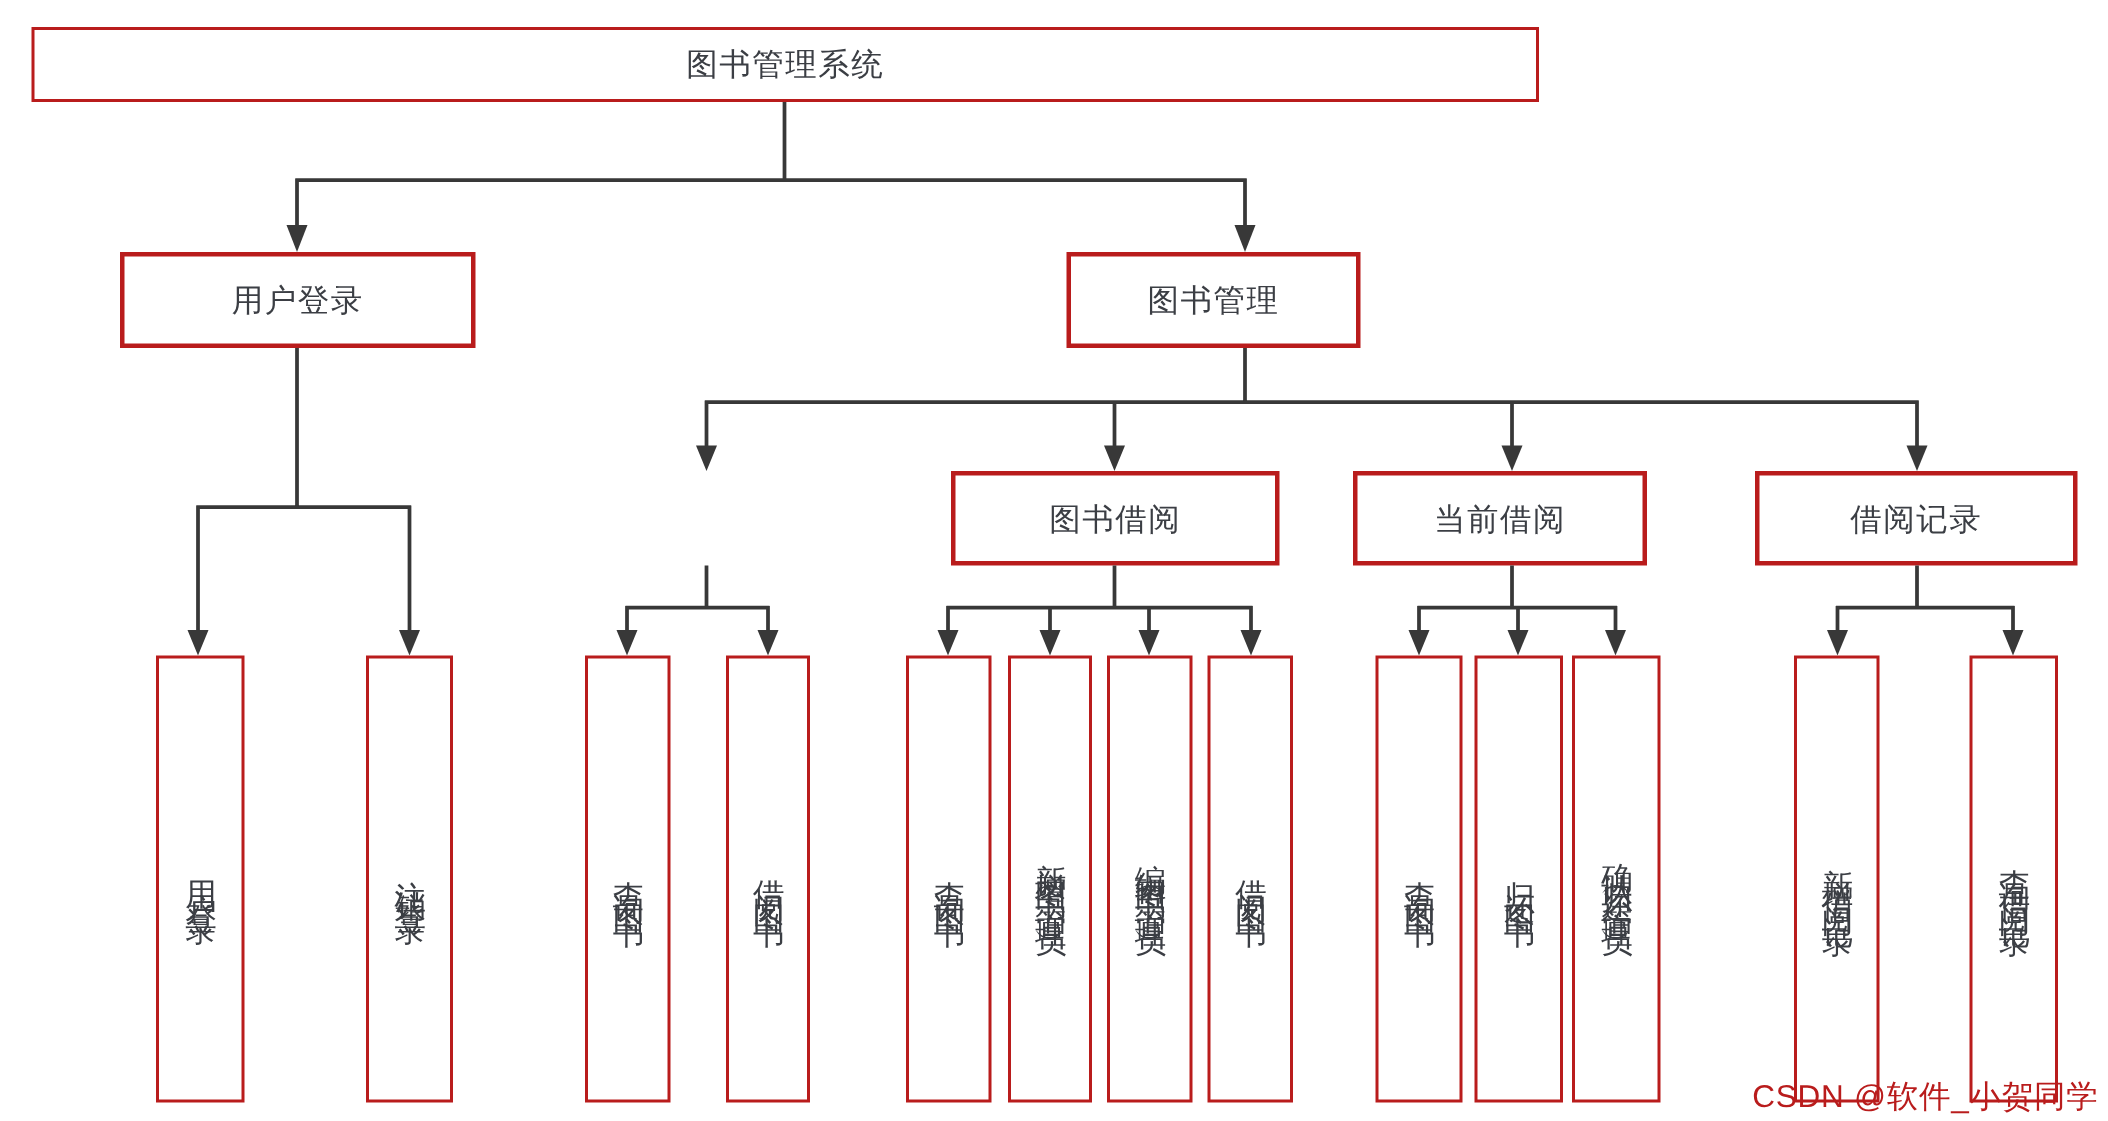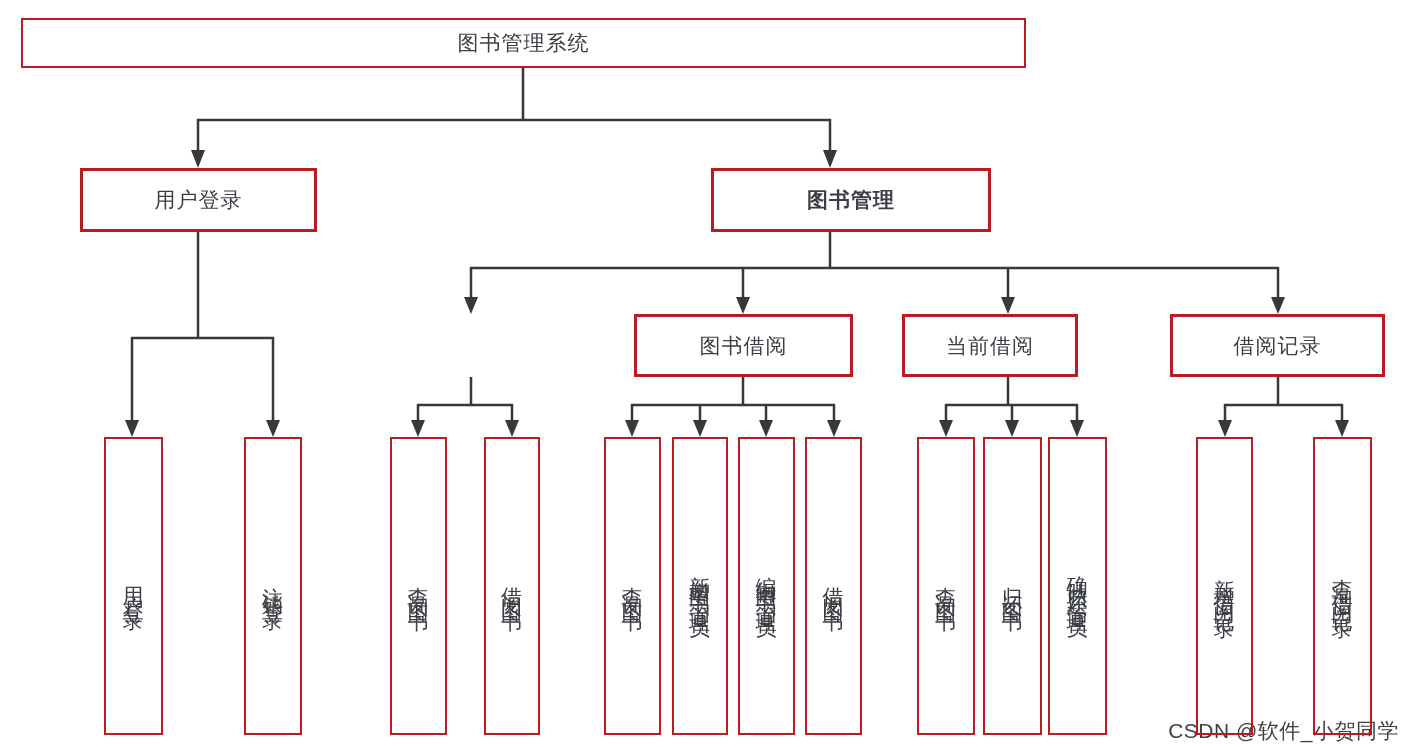--- a/index.html
+++ b/index.html
@@ -16,30 +16,30 @@
   .box-l2,.box-l3{border-width:3px;font-size:21px;letter-spacing:1px;}
   .leaf{border-width:2px;font-size:21px;}
   .leaf span{
     writing-mode:vertical-rl;text-orientation:mixed;
     letter-spacing:8px;line-height:1;white-space:nowrap;
   }
   .leaf-long span{letter-spacing:6px;}
   svg.wires{position:absolute;left:0;top:0;z-index:3;pointer-events:none;}
   .watermark{
     position:absolute;right:6px;bottom:2px;z-index:1;
-    color:#404040;font-size:21px;letter-spacing:0.5px;
+    color:#b91c1c;font-size:21px;letter-spacing:0.5px;
   }
 
   
   #n-root{left:21px;top:18px;width:1005px;height:50px;}
   #n-user-login{left:80px;top:168px;width:237px;height:64px;}
-  #n-book-mgmt{left:711px;top:168px;width:280px;height:64px;font-weight:bold;}
+  #n-book-mgmt{left:711px;top:168px;width:196px;height:64px;}
   #n-sub0{left:362px;top:314px;width:219px;height:63px;}
   #n-sub1{left:634px;top:314px;width:219px;height:63px;align-items:center;}
-  #n-sub2{left:902px;top:314px;width:176px;height:63px;}
+  #n-sub2{left:902px;top:314px;width:196px;height:63px;}
   #n-sub3{left:1170px;top:314px;width:215px;height:63px;}
 
   .leaf{top:437px;height:298px;}
   #lf-u0{left:104px;width:59px;}
   #lf-u1{left:244px;width:58px;}
   #lf-n0{left:390px;width:57px;}
   #lf-n1{left:484px;width:56px;}
   #lf-b0{left:604px;width:57px;}
   #lf-b1{left:672px;width:56px;}
   #lf-b2{left:738px;width:57px;}

